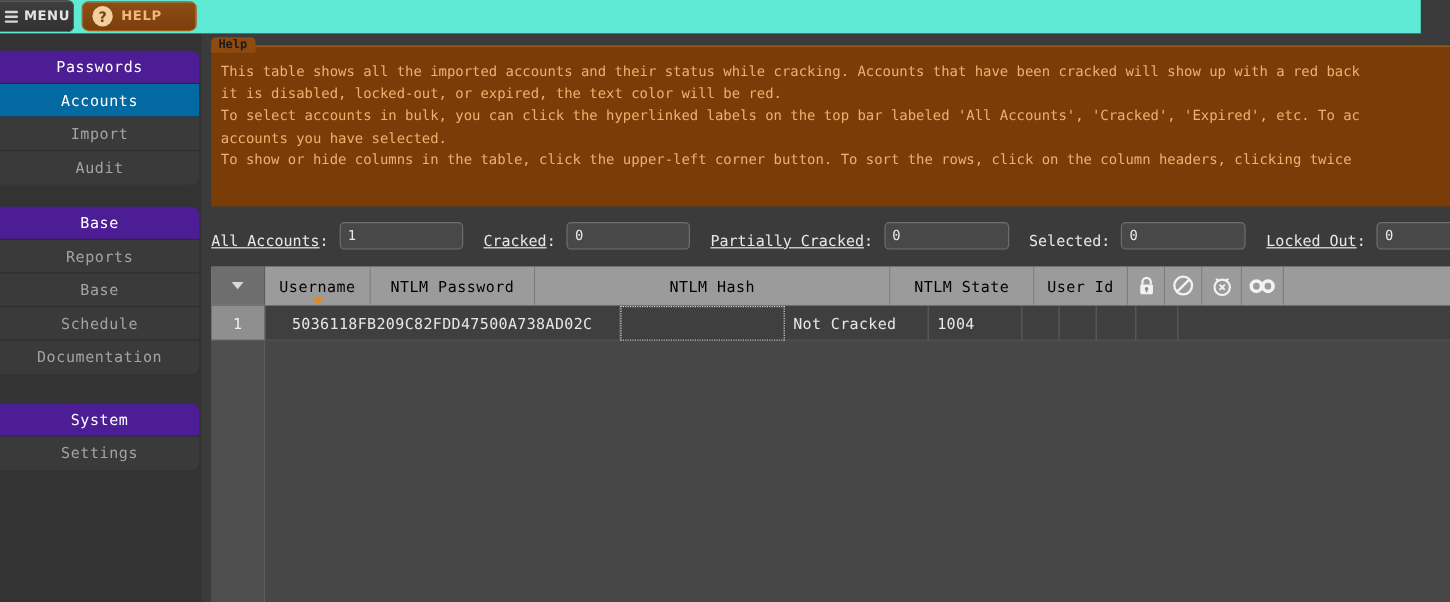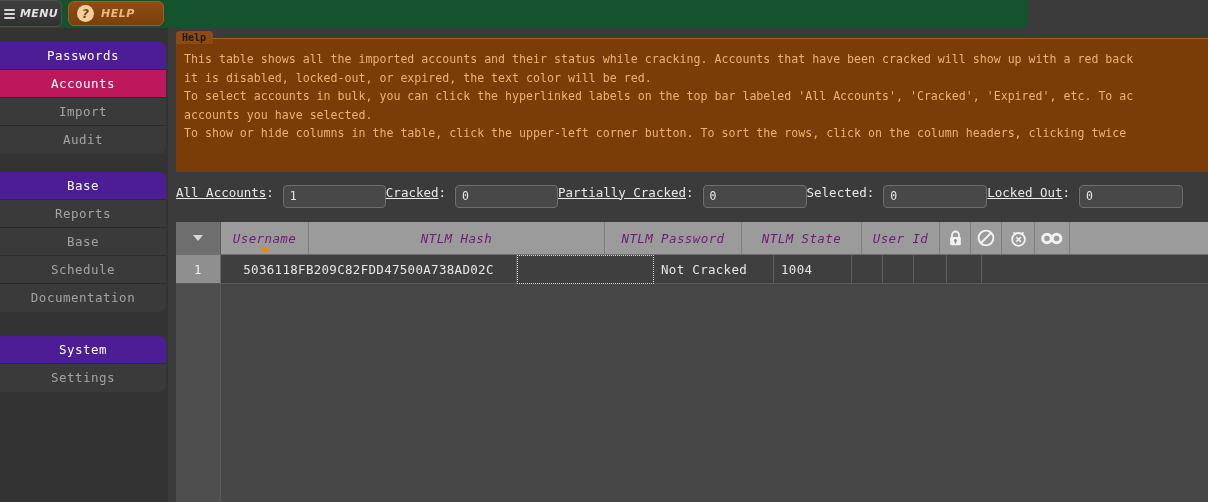--- a/index.html
+++ b/index.html
@@ -5,23 +5,22 @@
   * { box-sizing: border-box; margin: 0; padding: 0; }
   html, body {
     width: 1208px; height: 502px;
     background: #3b3b3b;
     font-family: "DejaVu Sans Mono", "Liberation Mono", monospace;
     overflow: hidden;
   }
 
   
   #topbar {
-    position: absolute; left: 0; top: 0; width: 1028px; height: 28px;
-    background: #14532d;
-    font-style: italic;
+    position: absolute; left: 0; top: 0; width: 1184px; height: 28px;
+    background: #5eead4;
   }
   #menu-btn {
     position: absolute; left: 0; top: 0; width: 62px; height: 27px;
     background: linear-gradient(#3f3f3f, #313131);
     border: 1px solid #4e4e4e; border-left: none;
     border-radius: 0 6px 6px 0;
     display: flex; align-items: center; gap: 5px; padding-left: 4px;
     cursor: pointer;
   }
   #hamburger { display: flex; flex-direction: column; gap: 2px; width: 11px; }
@@ -66,21 +65,21 @@
     font-size: 12.5px; color: #a3a3a3;
     background: #3a3a3a;
     border-bottom: 1px solid #2c2c2c;
     cursor: pointer;
     letter-spacing: .5px;
   }
   .nav-item.head {
     background: #4c1d95; color: #ffffff;
   }
   .nav-item.sub-active {
-    background: #be185d; color: #ffffff;
+    background: #0369a1; color: #ffffff;
   }
   .nav-item:last-child { border-bottom: none; }
   #grp1 { margin-top: 14px; }
   #grp3 { margin-top: 24px; }
 
   
   #main {
     position: absolute; left: 168px; top: 28px;
     width: 1040px; height: 474px;
     background: #3b3b3b;
@@ -109,21 +108,21 @@
   }
   #help-body p { white-space: nowrap; overflow: hidden; }
 
   
   #filter-bar {
     position: absolute; left: 8px; top: 150px;
     width: 1040px; height: 36px;
     display: flex; align-items: center;
     gap: 0;
   }
-  .filter-item { display: flex; align-items: flex-start; }
+  .filter-item { display: flex; align-items: flex-end; margin-right: 17px; }
   .filter-label {
     font-size: 12.5px; color: #e8e8e8; white-space: nowrap;
   }
   .filter-label.link { text-decoration: underline; }
   .filter-colon { font-size: 12.5px; color: #e8e8e8; margin-right: 9px; }
   .filter-input {
     height: 23px; background: #484848;
     border: 1px solid #6e6e6e; border-radius: 4px;
     color: #e8e8e8; font-size: 11.5px;
     font-family: "DejaVu Sans Mono", "Liberation Mono", monospace;
@@ -140,28 +139,27 @@
     overflow: hidden;
   }
   #thead {
     display: flex; height: 33px;
     background: #9b9b9b;
     border-bottom: 1px solid #6f6f6f;
   }
   .th {
     display: flex; align-items: center; justify-content: center;
     position: relative;
-    color: #701a75; font-size: 12.5px;
+    color: #000000; font-size: 12.5px;
     border-right: 1px solid #7d7d7d;
     background: #9b9b9b;
     cursor: pointer;
     letter-spacing: .4px;
     overflow: hidden;
     white-space: nowrap;
-    font-style: italic;
   }
   .th.corner {
     background: #6e6e6e;
     border-right: 1px solid #5a5a5a;
   }
   .caret {
     width: 0; height: 0;
     border-left: 5px solid transparent;
     border-right: 5px solid transparent;
     border-top: 6px solid #d8d8d8;
@@ -312,26 +310,26 @@
 
       <div class="th corner c0">
         <span class="caret"></span>
       </div>
 
       <div class="th c1">
         <span>Username</span>
         <span class="sort-mark"></span>
       </div>
 
+      <div class="th c3">
+        <span>NTLM Password</span>
+      </div>
+
       <div class="th c2">
         <span>NTLM Hash</span>
-      </div>
-
-      <div class="th c3">
-        <span>NTLM Password</span>
       </div>
 
       <div class="th c4">
         <span>NTLM State</span>
       </div>
 
       <div class="th c5">
         <span>User Id</span>
       </div>
 

